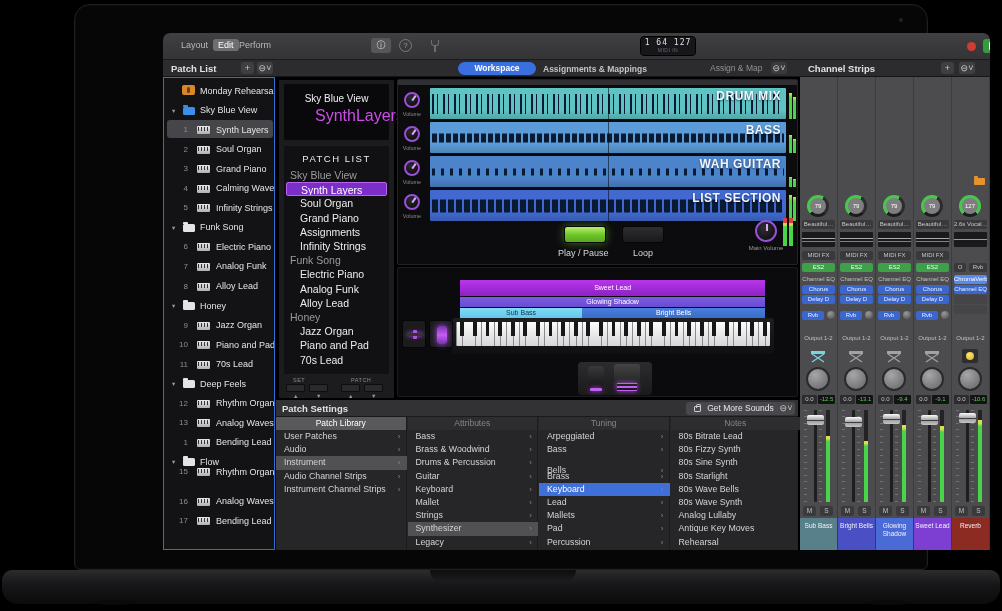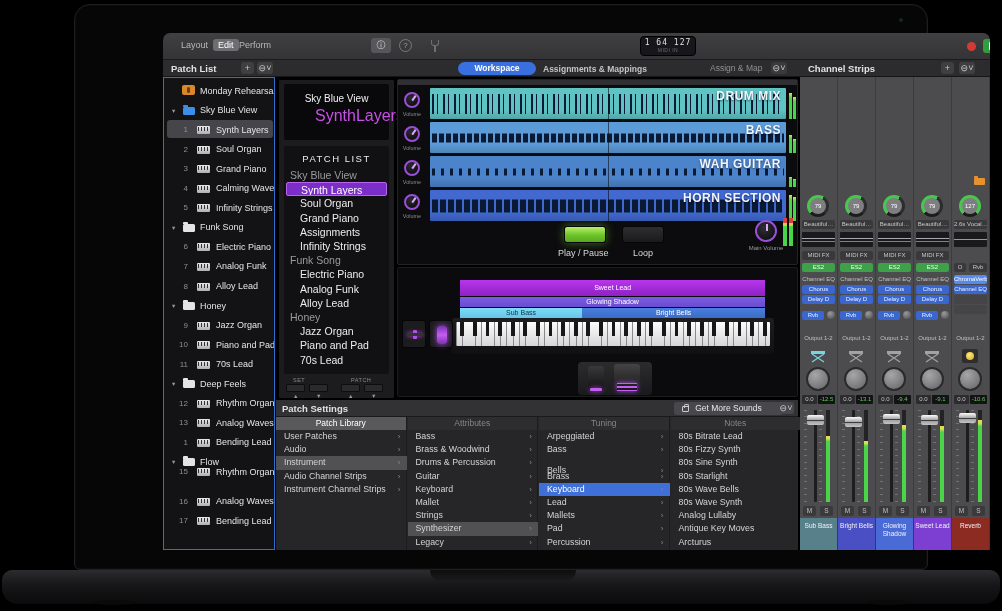--- a/index.html
+++ b/index.html
@@ -123,21 +123,21 @@
   #ped1{position:absolute;left:10px;top:4px;width:16px;height:24px;background:linear-gradient(#39393b,#111);border-radius:3px;}
   #ped1:after{content:'';position:absolute;left:2px;bottom:-1px;width:12px;height:3px;background:#c45ef2;border-radius:1px;box-shadow:0 0 5px #b44fe8;}
   #ped2{position:absolute;left:36px;top:2px;width:26px;height:28px;background:linear-gradient(#444,#161618);border-radius:3px;}
   #ped2:after{content:'';position:absolute;left:3px;bottom:1px;width:20px;height:8px;
     background:repeating-linear-gradient(180deg,#c45ef2 0 1.5px,transparent 1.5px 3.5px);box-shadow:0 0 5px #b44fe8;}
 
   
   #psp{position:absolute;left:113px;top:367px;width:522px;height:150px;background:#262628;}
   #psh{position:absolute;left:0;top:0;width:522px;height:17px;background:#323234;border-bottom:1px solid #1a1a1c;}
   #pst{position:absolute;left:6px;top:3px;font-size:9.5px;font-weight:bold;color:#e0e0e2;}
-  #gms{position:absolute;left:398px;top:2px;width:109px;height:13px;background:#48484c;border-radius:3px;
+  #gms{position:absolute;left:410px;top:2px;width:109px;height:13px;background:#48484c;border-radius:3px;
     color:#e8e8ea;font-size:8.5px;line-height:13px;text-align:center;}
   .bag{position:absolute;left:8px;top:4px;width:7px;height:6px;border:1px solid #ccc;border-radius:1px;}
   .bag:before{content:'';position:absolute;left:1px;top:-3px;width:3px;height:3px;border:1px solid #ccc;border-bottom:none;border-radius:2px 2px 0 0;}
   .colhead{position:absolute;top:17px;height:13px;width:130.5px;background:#2d2d2f;color:#858587;
     font-size:8.5px;text-align:center;line-height:13px;border-right:1px solid #1c1c1e;}
   .colhead.on{background:#59595c;color:#fff;}
   .bcol{position:absolute;top:30px;width:130.5px;height:120px;border-right:1px solid #1c1c1e;}
   .brow{position:absolute;left:0;width:130.5px;height:13.2px;font-size:8.8px;color:#d4d4d6;line-height:13.2px;
     padding-left:8px;white-space:nowrap;overflow:hidden;}
   .brow .chv{position:absolute;right:6px;color:#88888a;font-size:8px;}
@@ -402,21 +402,21 @@
             <div class="tname">WAH GUITAR</div>
           </div>
           <div class="knb" style="top: 80px;"></div>
           <div class="vlab" style="top: 99px;">Volume</div>
           <div class="tmeter" style="top: 76px; height: 31px;">
             <i style="left: 0px; height: 10px;"></i>
             <i style="left: 4px; height: 8px;"></i>
           </div>
           <div class="track" style="top: 110px; background: linear-gradient(rgb(65, 105, 208), rgb(65, 105, 208) 70%, rgba(0, 0, 0, 0.15)) rgb(65, 105, 208);">
             <div class="wf" style="height: 13px; background: repeating-linear-gradient(90deg, rgb(10, 26, 52) 0px, rgb(10, 26, 52) 6px, transparent 6px, transparent 8px);"></div>
-            <div class="tname">HORN SECTION</div>
+            <div class="tname">LIST SECTION</div>
           </div>
           <div class="knb" style="top: 114px;"></div>
           <div class="vlab" style="top: 133px;">Volume</div>
           <div class="tmeter" style="top: 110px; height: 31px;">
             <i style="left: 0px; height: 26px;"></i>
             <i style="left: 4px; height: 24px;"></i>
           </div>
         </div>
       <div id="playhead"></div>
       <div id="playbtn"></div>
@@ -492,21 +492,21 @@
           <div class="colhead" style="left: 394.5px;">Notes</div>
           <div class="bcol" style="left: 394.5px;">
             <div class="brow" style="top: 0px;"><span>80s Bitrate Lead</span></div>
             <div class="brow" style="top: 13.2px;"><span>80s Fizzy Synth</span></div>
             <div class="brow" style="top: 26.4px;"><span>80s Sine Synth</span></div>
             <div class="brow" style="top: 39.6px;"><span>80s Starlight</span></div>
             <div class="brow" style="top: 52.8px;"><span>80s Wave Bells</span></div>
             <div class="brow" style="top: 66px;"><span>80s Wave Synth</span></div>
             <div class="brow" style="top: 79.2px;"><span>Analog Lullaby</span></div>
             <div class="brow" style="top: 92.4px;"><span>Antique Key Moves</span></div>
-            <div class="brow" style="top: 105.6px;"><span>Arcturus</span></div>
+            <div class="brow" style="top: 105.6px;"><span>Rehearsal</span></div>
           </div>
         </div>
     </div>
 
     <div id="csp">
         <div class="strip" style="left: 0px;">
           <div class="ck" style="background: conic-gradient(from 225deg, rgb(70, 201, 75) 167deg, rgb(44, 44, 46) 167deg, rgb(44, 44, 46) 270deg, rgb(28, 28, 30) 270deg);">
             <i>79</i>
           </div>
           <div class="chip" style="top: 143px;">Beautiful…</div>

